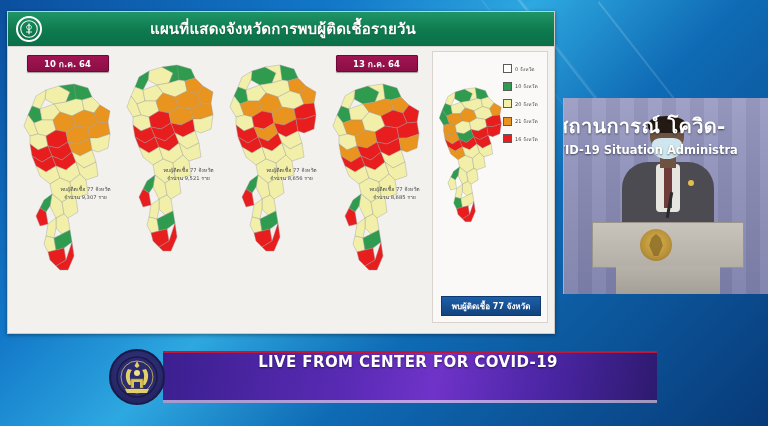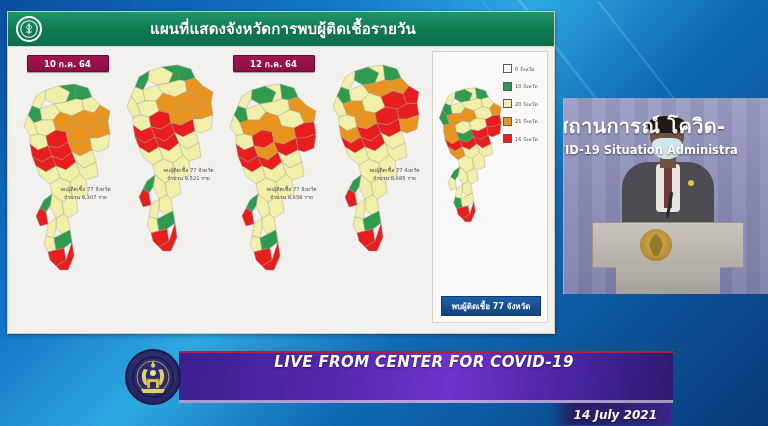--- a/index.html
+++ b/index.html
@@ -195,22 +195,22 @@
     text-shadow: 0 1px 2px rgba(0,0,0,.55);
   }
   .vid-title-en {
     font-size: 11.5px; font-weight: bold; color: #ffffff;
     white-space: nowrap; margin-left: -8px; margin-top: 1px;
     text-shadow: 0 1px 2px rgba(0,0,0,.55);
   }
 
   
   #banner {
-    position: absolute; left: 113px; top: 347px;
-    width: 560px; height: 62px; font-style: italic;
+    position: absolute; left: 97px; top: 347px;
+    width: 560px; height: 62px;
   }
   .banner-bar {
     position: absolute; left: 66px; top: 4px; right: 0; height: 52px;
     background: linear-gradient(100deg, #3b1f8f 0%, #5a2bb5 38%, #6f33c9 55%, #4a25a3 78%, #2d1a6e 100%);
     border-top: 2px solid #c0183a;
     box-shadow: inset 0 -3px 0 rgba(255,255,255,.55);
   }
   .banner-text {
     position: absolute; left: 70px; top: 6px; right: 8px;
     text-align: center;
@@ -363,21 +363,20 @@
             </g>
           </svg>
           <div class="map-stat">
             <div>พบผู้ติดเชื้อ 77 จังหวัด</div>
             <div>จำนวน 9,521 ราย</div>
           </div>
         </div>
       </div>
 
       <div class="map-col">
-        <div class="date-chip magenta">12 ก.ค. 64</div>
         <div class="map-wrap">
           <svg viewBox="0 0 100 196" aria-hidden="true">
             <g stroke="#9a9a9a" stroke-width="0.4">
               <path d="M28 12 L41 8 L52 14 L48 24 L36 26 L27 21 Z" fill="#2e9b4f"></path>
               <path d="M41 8 L56 6 L64 13 L58 21 L48 24 L52 14 Z" fill="#f2f0a8"></path>
               <path d="M18 18 L28 12 L27 21 L22 31 L14 28 Z" fill="#f2f0a8"></path>
               <path d="M56 6 L70 10 L74 19 L64 22 L58 21 Z" fill="#2e9b4f"></path>
               <path d="M14 28 L22 31 L24 42 L16 45 L10 37 Z" fill="#2e9b4f"></path>
               <path d="M22 31 L36 26 L42 34 L35 42 L24 42 Z" fill="#f2f0a8"></path>
               <path d="M36 26 L48 24 L58 21 L64 22 L66 32 L54 38 L42 34 Z" fill="#f2f0a8"></path>
@@ -416,20 +415,21 @@
             </g>
           </svg>
           <div class="map-stat">
             <div>พบผู้ติดเชื้อ 77 จังหวัด</div>
             <div>จำนวน 8,656 ราย</div>
           </div>
         </div>
       </div>
 
       <div class="map-col">
+        <div class="date-chip magenta">13 ก.ค. 64</div>
         <div class="map-wrap">
           <svg viewBox="0 0 100 196" aria-hidden="true">
             <g stroke="#9a9a9a" stroke-width="0.4">
               <path d="M28 12 L41 8 L52 14 L48 24 L36 26 L27 21 Z" fill="#2e9b4f"></path>
               <path d="M41 8 L56 6 L64 13 L58 21 L48 24 L52 14 Z" fill="#f2f0a8"></path>
               <path d="M18 18 L28 12 L27 21 L22 31 L14 28 Z" fill="#f2f0a8"></path>
               <path d="M56 6 L70 10 L74 19 L64 22 L58 21 Z" fill="#2e9b4f"></path>
               <path d="M14 28 L22 31 L24 42 L16 45 L10 37 Z" fill="#2e9b4f"></path>
               <path d="M22 31 L36 26 L42 34 L35 42 L24 42 Z" fill="#f2f0a8"></path>
               <path d="M36 26 L48 24 L58 21 L64 22 L66 32 L54 38 L42 34 Z" fill="#e8941f"></path>
@@ -608,23 +608,20 @@
   </div>
 </div>
 
 <div id="banner">
   <div class="banner-bar"></div>
 
   <div class="banner-text">
     <div>LIVE FROM CENTER FOR COVID-19</div>
   </div>
 
-  <div class="banner-date-wrap">
-    <span class="banner-date">14 July 2021</span>
-  </div>
 
   <div class="banner-emblem">
     <svg viewBox="0 0 44 44" aria-hidden="true">
       <circle cx="22" cy="22" r="20" fill="#2b2b70" stroke="#1a1a4a" stroke-width="1.5"></circle>
       <circle cx="22" cy="22" r="16" fill="none" stroke="#d9c255" stroke-width="0.8"></circle>
       <path d="M22 6 L24.5 11 L22 13 L19.5 11 Z" fill="#e3cf6a"></path>
       <path d="M13 14 C10 18 10 25 14 30 L18 30 C14 25 14 18 17 15 Z" fill="#e3cf6a"></path>
       <path d="M31 14 C34 18 34 25 30 30 L26 30 C30 25 30 18 27 15 Z" fill="#e3cf6a"></path>
       <rect x="16" y="24" width="12" height="9" fill="#d9c255" stroke="#8e7a22" stroke-width="0.6"></rect>
       <rect x="19" y="27" width="6" height="6" fill="#2b2b70"></rect>

